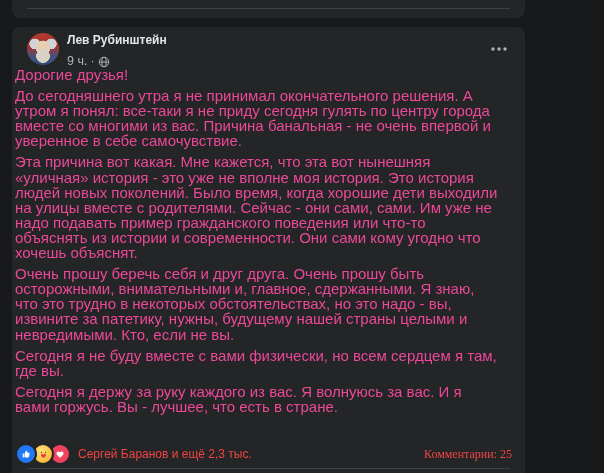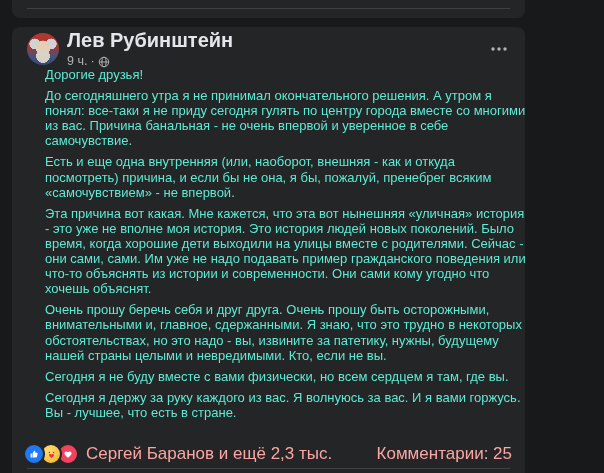--- a/index.html
+++ b/index.html
@@ -29,52 +29,52 @@
     background:
       radial-gradient(circle at 50% 72%, #d9d2c6 0 24%, rgba(0,0,0,0) 25%),
       radial-gradient(circle at 50% 46%, #e5cfb4 0 30%, rgba(0,0,0,0) 31%),
       radial-gradient(circle at 24% 34%, #cfd3d8 0 16%, rgba(0,0,0,0) 17%),
       radial-gradient(circle at 76% 34%, #cfd3d8 0 16%, rgba(0,0,0,0) 17%),
       linear-gradient(180deg,#b03a30 0%,#a83530 42%,#41537e 75%,#344a77 100%);
     cursor:pointer;
   }
   .author-line{position:absolute;left:55px;top:5px;}
   .author-name{
-    font-size:20px;font-weight:700;color:#E4E6EB;line-height:17px;cursor:pointer;
+    font-size:12px;font-weight:700;color:#E4E6EB;line-height:17px;cursor:pointer;
   }
   .meta-line{
     display:flex;align-items:center;gap:3px;
     font-size:12.5px;color:#B0B3B8;line-height:15px;margin-top:5px;
   }
   .meta-line .globe{display:inline-block;width:12px;height:12px;margin-top:1px;}
   .more-btn{
     position:absolute;right:12px;top:8px;width:28px;height:24px;
     display:flex;align-items:center;justify-content:center;border-radius:6px;cursor:pointer;
   }
   .post-body{
-    position:absolute;top:40px;left:33px;width:483px;height:376px;overflow:hidden;
-    font-size:13px;line-height:15.1px;color:#5eead4;
+    position:absolute;top:40px;left:3px;width:483px;height:376px;overflow:hidden;
+    font-size:15px;line-height:15.1px;color:#ec4899;
   }
   .post-body p{margin:0 0 6px 0;}
   .post-footer{
-    position:absolute;left:11px;right:13px;top:417px;height:20px;
+    position:absolute;left:3px;right:13px;top:417px;height:20px;
     display:flex;align-items:center;justify-content:space-between;
-    font-size:17px;color:#fca5a5;
+    font-size:12px;color:#ef4444;
   }
   .reactions-group{display:flex;align-items:center;cursor:pointer;}
   .rxn{
     width:18px;height:18px;border-radius:50%;border:2px solid #242526;
     display:flex;align-items:center;justify-content:center;box-sizing:content-box;
   }
   .rxn + .rxn{margin-left:-5px;}
   .rxn-like{background:#2078F4;z-index:3;position:relative;}
   .rxn-care{background:radial-gradient(circle at 35% 30%,#FFDE75,#F7B125);z-index:2;position:relative;}
   .rxn-love{background:#F3425F;z-index:1;position:relative;}
   .reaction-summary{margin-left:7px;cursor:pointer;}
-  .counts{display:flex;gap:11px;}
+  .counts{display:flex;gap:11px;font-family:Liberation Serif, serif;}
   .count{cursor:pointer;}
   .footer-divider{
     position:absolute;left:15px;right:15px;top:441px;height:1px;background:#3E4042;
   }
 </style>
 </head>
 <body>
 
 <div class="card prev-card">
   <div class="inner-divider"></div>
@@ -107,21 +107,20 @@
             <circle cx="9" cy="3" r="1.7"></circle>
             <circle cx="15" cy="3" r="1.7"></circle>
         </svg>
       </span>
     </div>
   </div>
 
   <div class="post-body">
       <p>Дорогие друзья!</p>
       <p>До сегодняшнего утра я не принимал окончательного решения. А утром я понял: все-таки я не приду сегодня гулять по центру города вместе со многими из вас. Причина банальная - не очень впервой и уверенное в себе самочувствие.</p>
-      <p>Есть и еще одна внутренняя (или, наоборот, внешняя - как и откуда посмотреть) причина, и если бы не она, я бы, пожалуй, пренебрег всяким «самочувствием» - не впервой.</p>
       <p>Эта причина вот какая. Мне кажется, что эта вот нынешняя «уличная» история - это уже не вполне моя история. Это история людей новых поколений. Было время, когда хорошие дети выходили на улицы вместе с родителями. Сейчас - они сами, сами. Им уже не надо подавать пример гражданского поведения или что-то объяснять из истории и современности. Они сами кому угодно что хочешь объяснят.</p>
       <p>Очень прошу беречь себя и друг друга. Очень прошу быть осторожными, внимательными и, главное, сдержанными. Я знаю, что это трудно в некоторых обстоятельствах, но это надо - вы, извините за патетику, нужны, будущему нашей страны целыми и невредимыми. Кто, если не вы.</p>
       <p>Сегодня я не буду вместе с вами физически, но всем сердцем я там, где вы.</p>
       <p>Сегодня я держу за руку каждого из вас. Я волнуюсь за вас. И я вами горжусь. Вы - лучшее, что есть в стране.</p>
     </div>
 
   <div class="post-footer">
     <div class="reactions-group">
       <span class="rxn rxn-like">
         <svg width="10" height="10" viewBox="0 0 16 16" fill="#fff">

